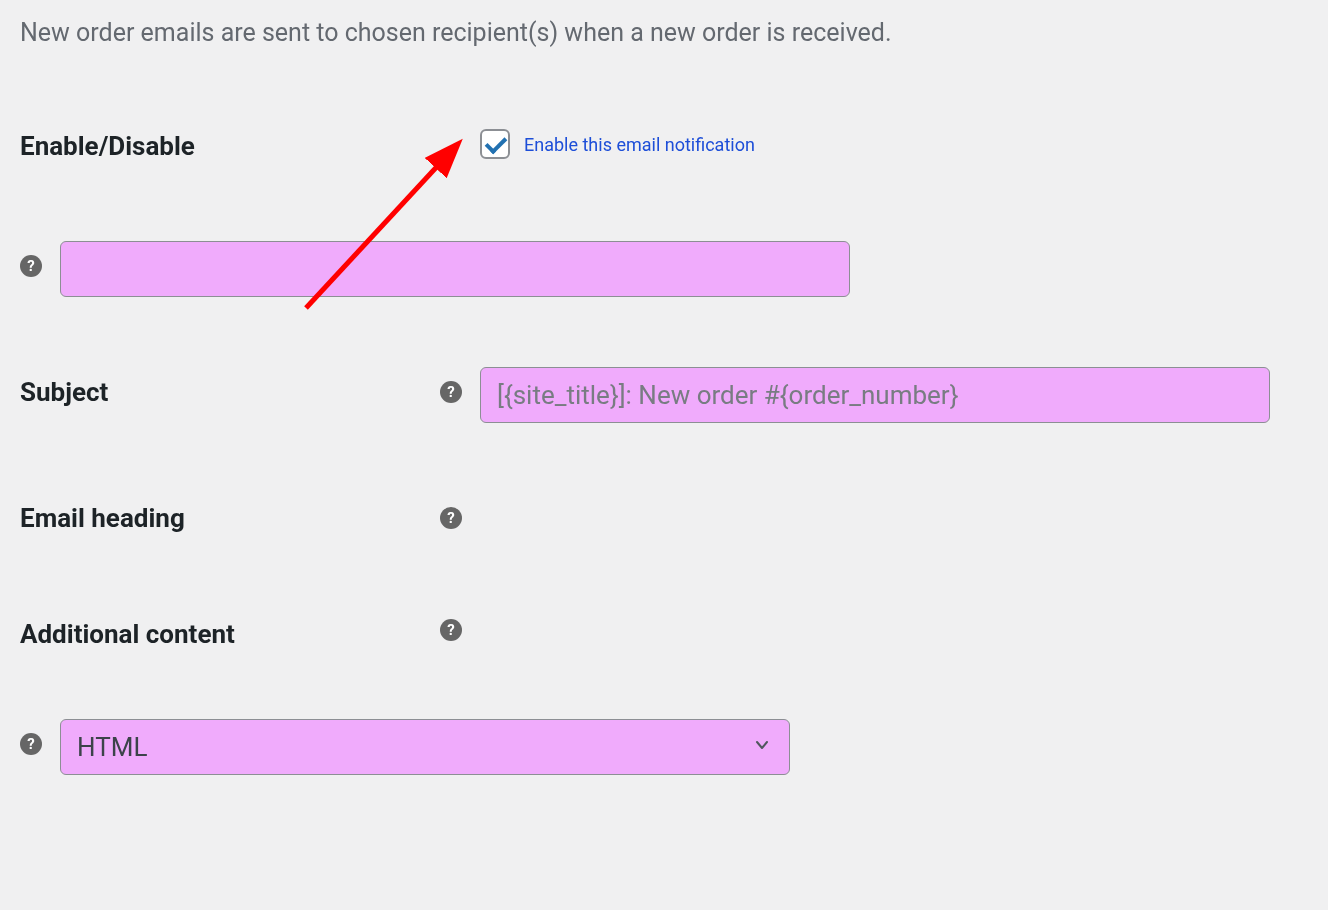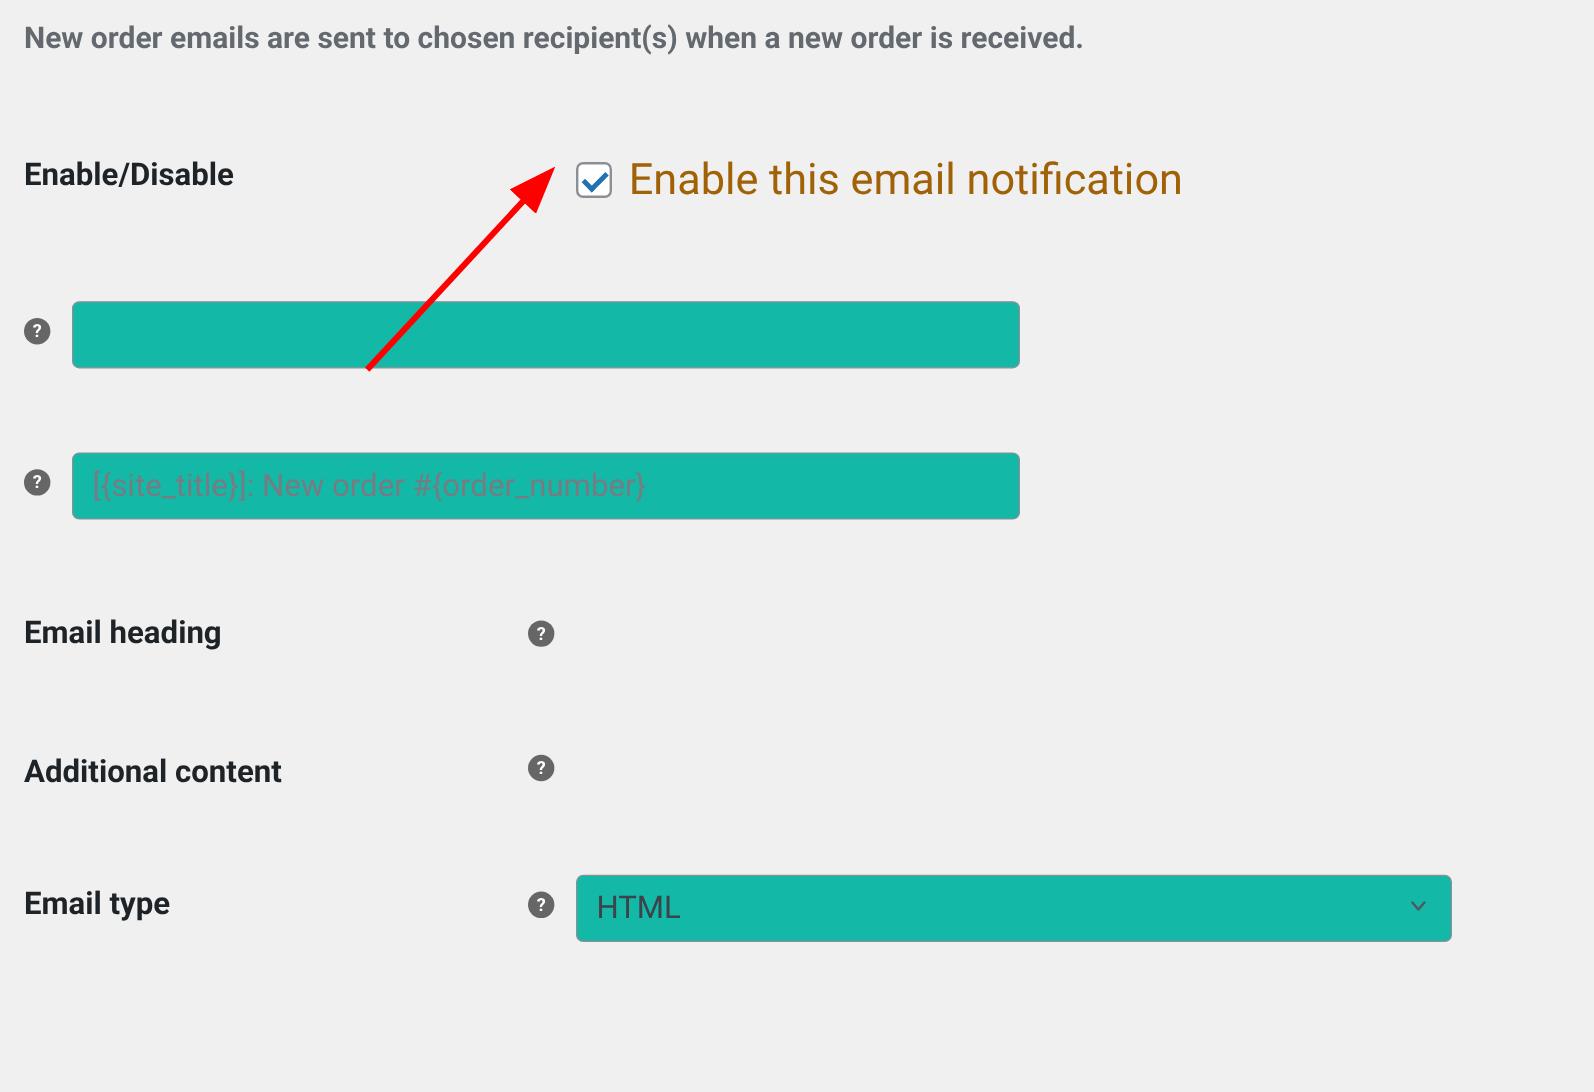--- a/index.html
+++ b/index.html
@@ -12,21 +12,21 @@
       background: #f0f0f1;
       width: 1328px;
       height: 910px;
       padding: 18px 20px;
       color: #1d2327;
       position: relative;
     }
     .description {
       font-size: 25px;
       color: #646970;
-      font-weight: 700;
+      font-weight: 400;
       margin-bottom: 80px;
     }
     .form-row {
       display: flex;
       align-items: flex-start;
       margin-bottom: 70px;
     }
     .form-label {
       width: 420px;
       font-size: 26px;
@@ -79,31 +79,31 @@
       position: absolute;
       left: 8px;
       top: 2px;
       width: 8px;
       height: 16px;
       border: solid #2271b1;
       border-width: 0 4px 4px 0;
       transform: rotate(45deg);
     }
     .checkbox-label {
-      font-size: 36px;
-      color: #a16207;
+      font-size: 18px;
+      color: #1d4ed8;
       font-weight: 400;
     }
     input[type="text"], textarea, select {
       width: 790px;
       font-size: 26px;
       padding: 12px 16px;
       border: 1px solid #8c8f94;
       border-radius: 6px;
-      background: #14b8a6;
+      background: #f0abfc;
       color: #3c434a;
       font-family: inherit;
     }
     input[type="text"]::placeholder, textarea::placeholder {
       color: #787c82;
     }
     .blurred {
       color: transparent;
       text-shadow: 0 0 16px rgba(120,120,120,0.7);
     }
@@ -162,20 +162,21 @@
 <div class="form-row">
   <div class="help-col">
     <span class="help-icon">?</span>
   </div>
   <div class="field-col">
     <input type="text" class="blurred" value="" style="">
   </div>
 </div>
 
 <div class="form-row">
+  <div class="form-label">Subject</div>
   <div class="help-col">
     <span class="help-icon">?</span>
   </div>
   <div class="field-col">
     <input type="text" placeholder="[{site_title}]: New order #{order_number}" style="">
   </div>
 </div>
 
 <div class="form-row">
   <div class="form-label">Email heading</div>
@@ -185,21 +186,20 @@
 </div>
 
 <div class="form-row row-additional">
   <div class="form-label">Additional content</div>
   <div class="help-col">
     <span class="help-icon">?</span>
   </div>
 </div>
 
 <div class="form-row row-email-type">
-  <div class="form-label">Email type</div>
   <div class="help-col">
     <span class="help-icon">?</span>
   </div>
   <div class="field-col">
     <div class="select-wrap">
       <select>
         <option>HTML</option>
       </select>
       <span class="chevron">
         <svg width="20" height="20" viewBox="0 0 20 20">

